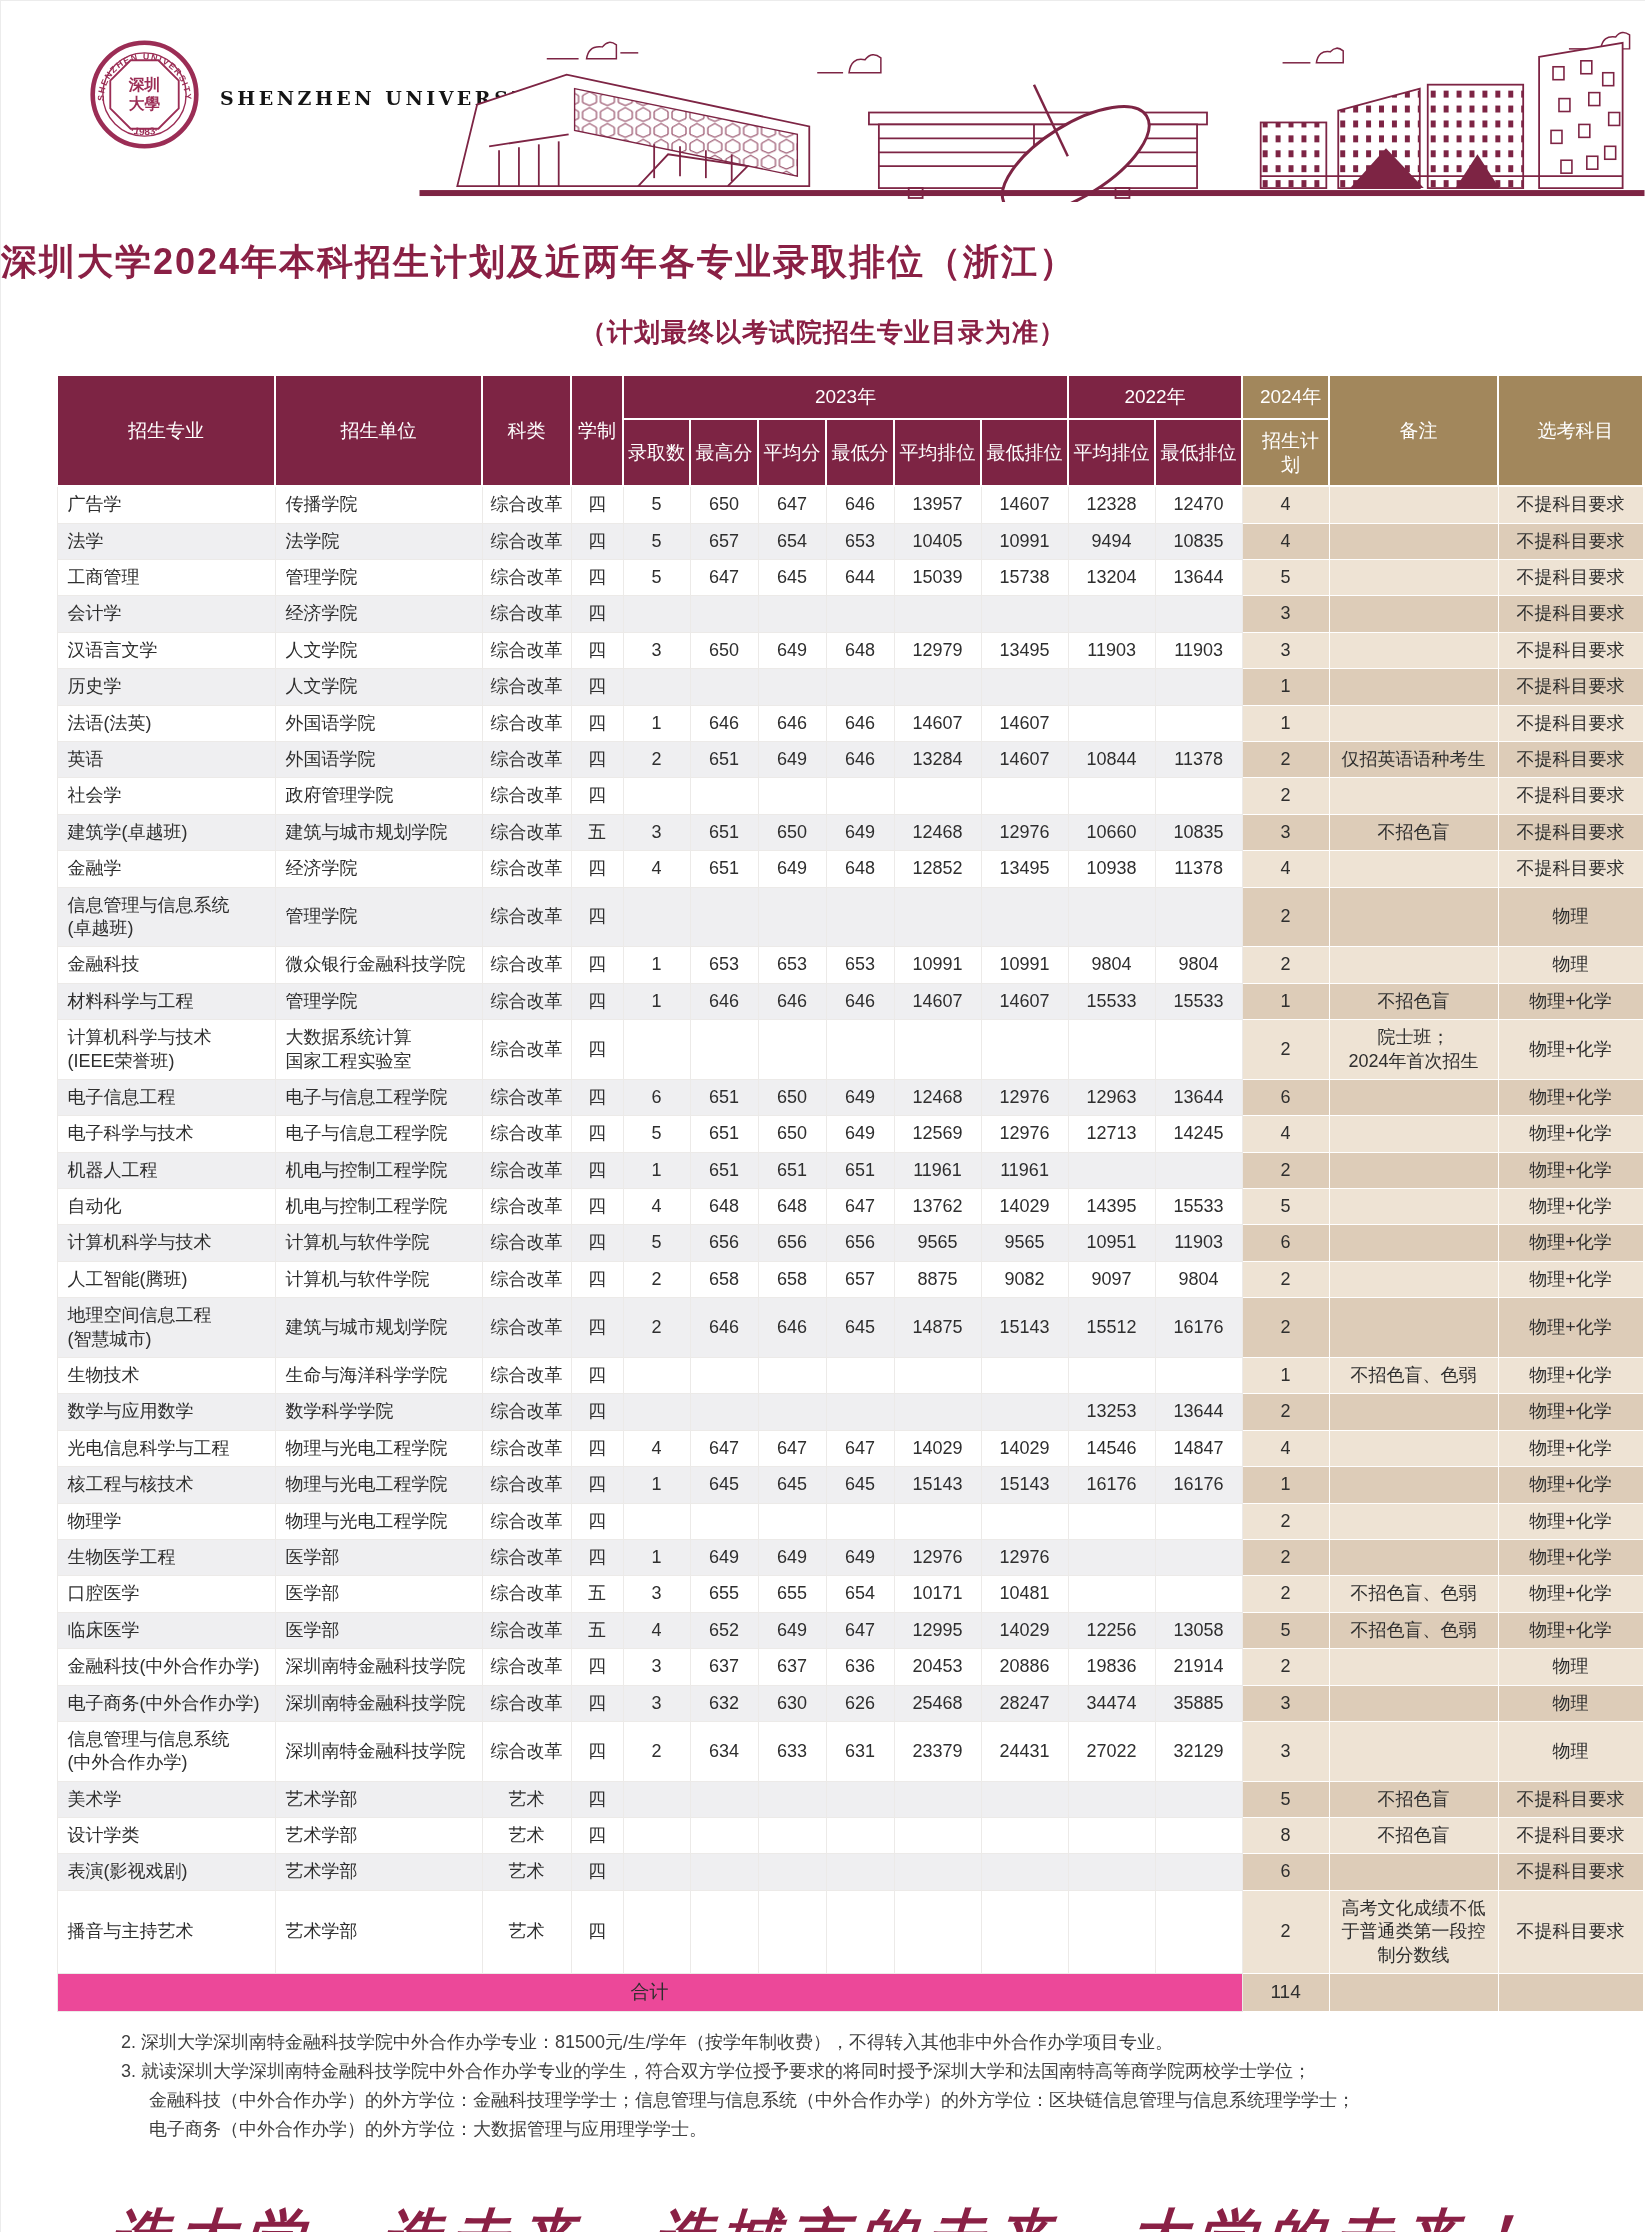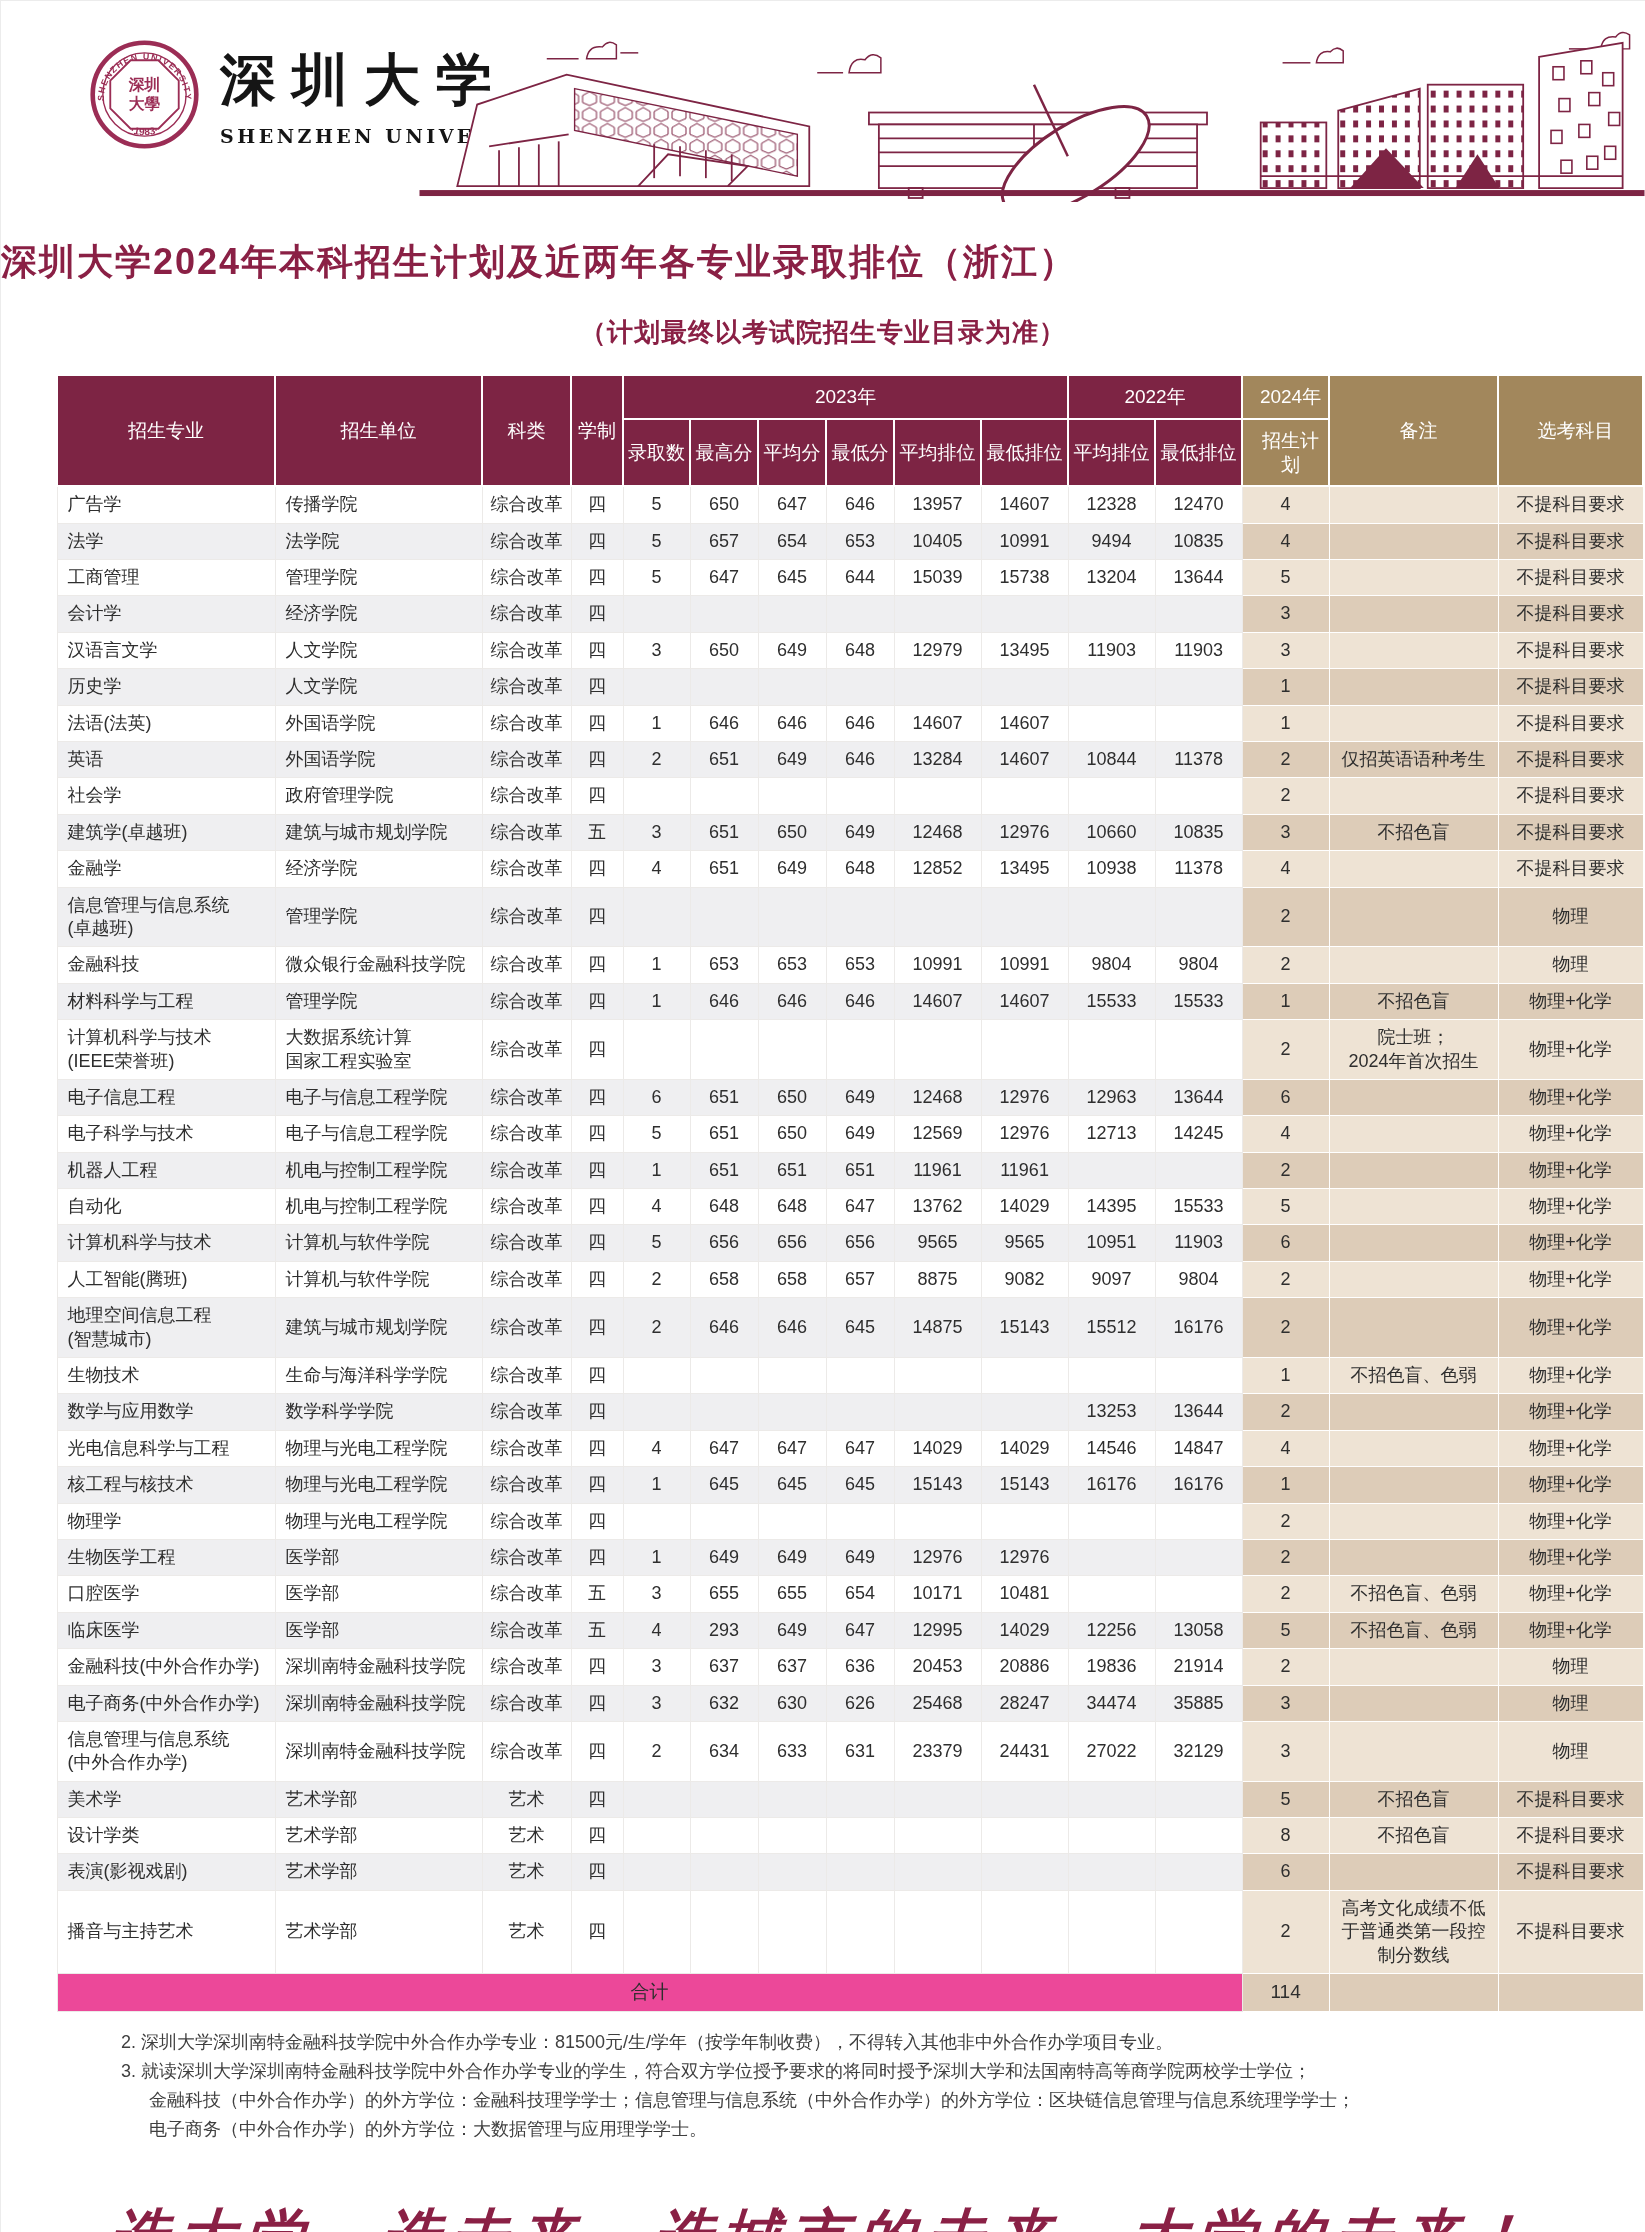--- a/index.html
+++ b/index.html
@@ -49,21 +49,20 @@
         </defs>
         <circle cx="60" cy="60" r="56" fill="#ffffff" stroke="#9b2d55" stroke-width="5"></circle>
         <circle cx="60" cy="60" r="45" fill="none" stroke="#9b2d55" stroke-width="1.5"></circle>
         <polygon points="97,45 75,23 45,23 23,45 23,75 45,97 75,97 97,75" fill="none" stroke="#9b2d55" stroke-width="2"></polygon>
         <text font-size="9.5" fill="#9b2d55" font-weight="bold" letter-spacing="1.5"><textPath href="#arcTop" startOffset="50%" text-anchor="middle">SHENZHEN  UNIVERSITY</textPath></text>
         <text font-size="11" fill="#9b2d55" font-weight="bold"><textPath href="#arcBot" startOffset="50%" text-anchor="middle">·1983·</textPath></text>
         <text x="60" y="55" font-size="17" fill="#9b2d55" font-weight="bold" text-anchor="middle">深圳</text>
         <text x="60" y="76" font-size="17" fill="#9b2d55" font-weight="bold" text-anchor="middle">大學</text>
       </svg>
       <div class="logo-text">
-        <div class="logo-cn">深圳大学</div>
         <div class="logo-en">SHENZHEN UNIVERSITY</div>
       </div>
     </div>
 
     <svg class="illus" width="1226" height="175" viewBox="0 0 1232 176">
       <defs>
         <pattern id="win" width="13" height="15" patternUnits="userSpaceOnUse">
           <rect width="13" height="15" fill="#ffffff"></rect>
           <rect x="3" y="4" width="5" height="7" fill="#7d2444"></rect>
         </pattern>
@@ -685,21 +684,21 @@
           <td class="c-tan">2</td>
           <td class="c-tan c-remark">不招色盲、色弱</td>
           <td class="c-tan">物理+化学</td>
         </tr>
         <tr class="row-b">
           <td class="c-major">临床医学</td>
           <td class="c-unit">医学部</td>
           <td>综合改革</td>
           <td>五</td>
           <td>4</td>
-          <td>293</td>
+          <td>652</td>
           <td>649</td>
           <td>647</td>
           <td>12995</td>
           <td>14029</td>
           <td>12256</td>
           <td>13058</td>
           <td class="c-tan">5</td>
           <td class="c-tan c-remark">不招色盲、色弱</td>
           <td class="c-tan">物理+化学</td>
         </tr>

